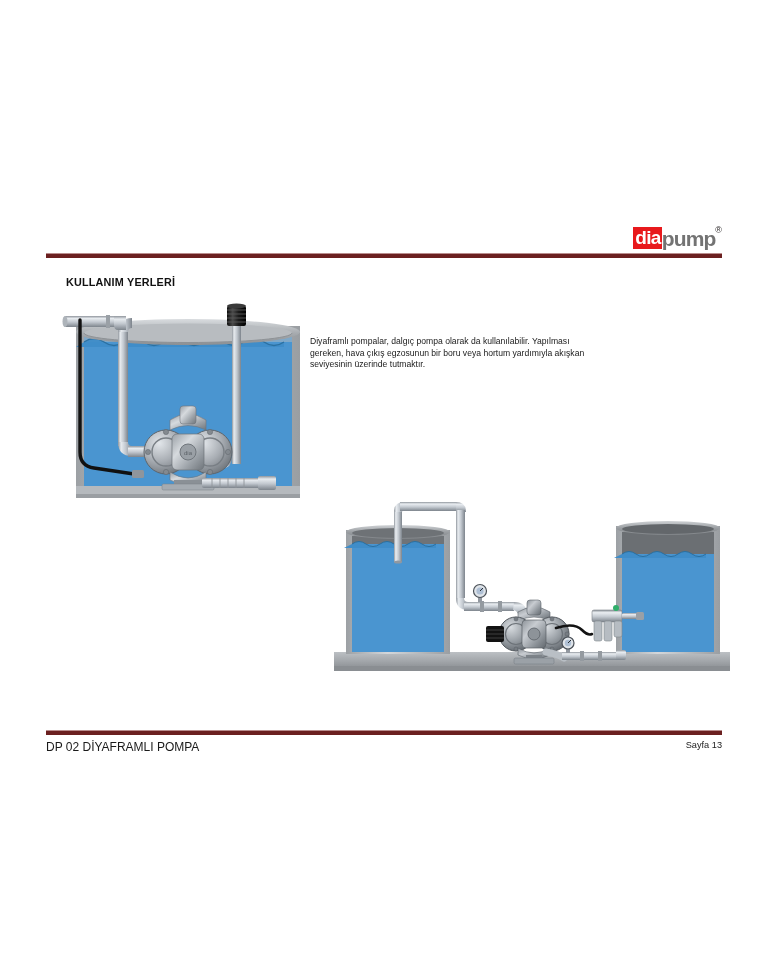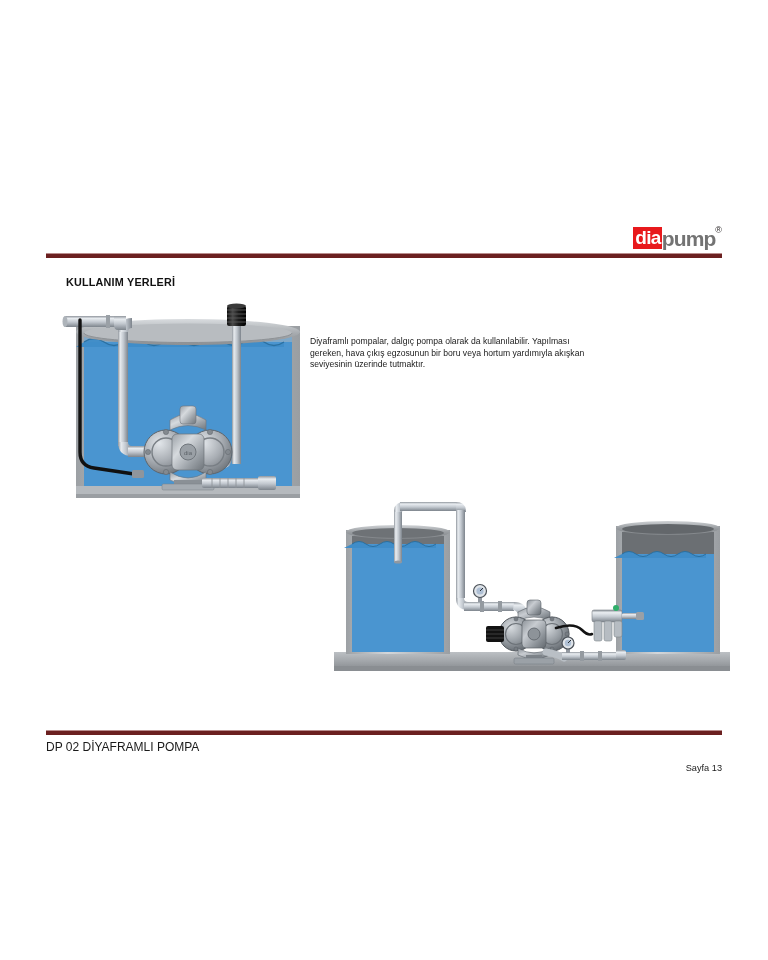--- a/index.html
+++ b/index.html
@@ -131,21 +131,20 @@
     top: 740px;
     font-size: 12px;
     color: #1a1a1a;
   }
   .footer-right {
     position: absolute;
     right: 46px;
     top: 740px;
     font-size: 9.2px;
     color: #1a1a1a;
-    margin-top: 23px;
   }
 
   
   .figure {
     position: absolute;
   }
   #figure-1 { left: 62px;  top: 302px; width: 252px; height: 208px; }
   #figure-2 { left: 330px; top: 500px; width: 404px; height: 175px; }
 
   .figure svg { display: block; }

